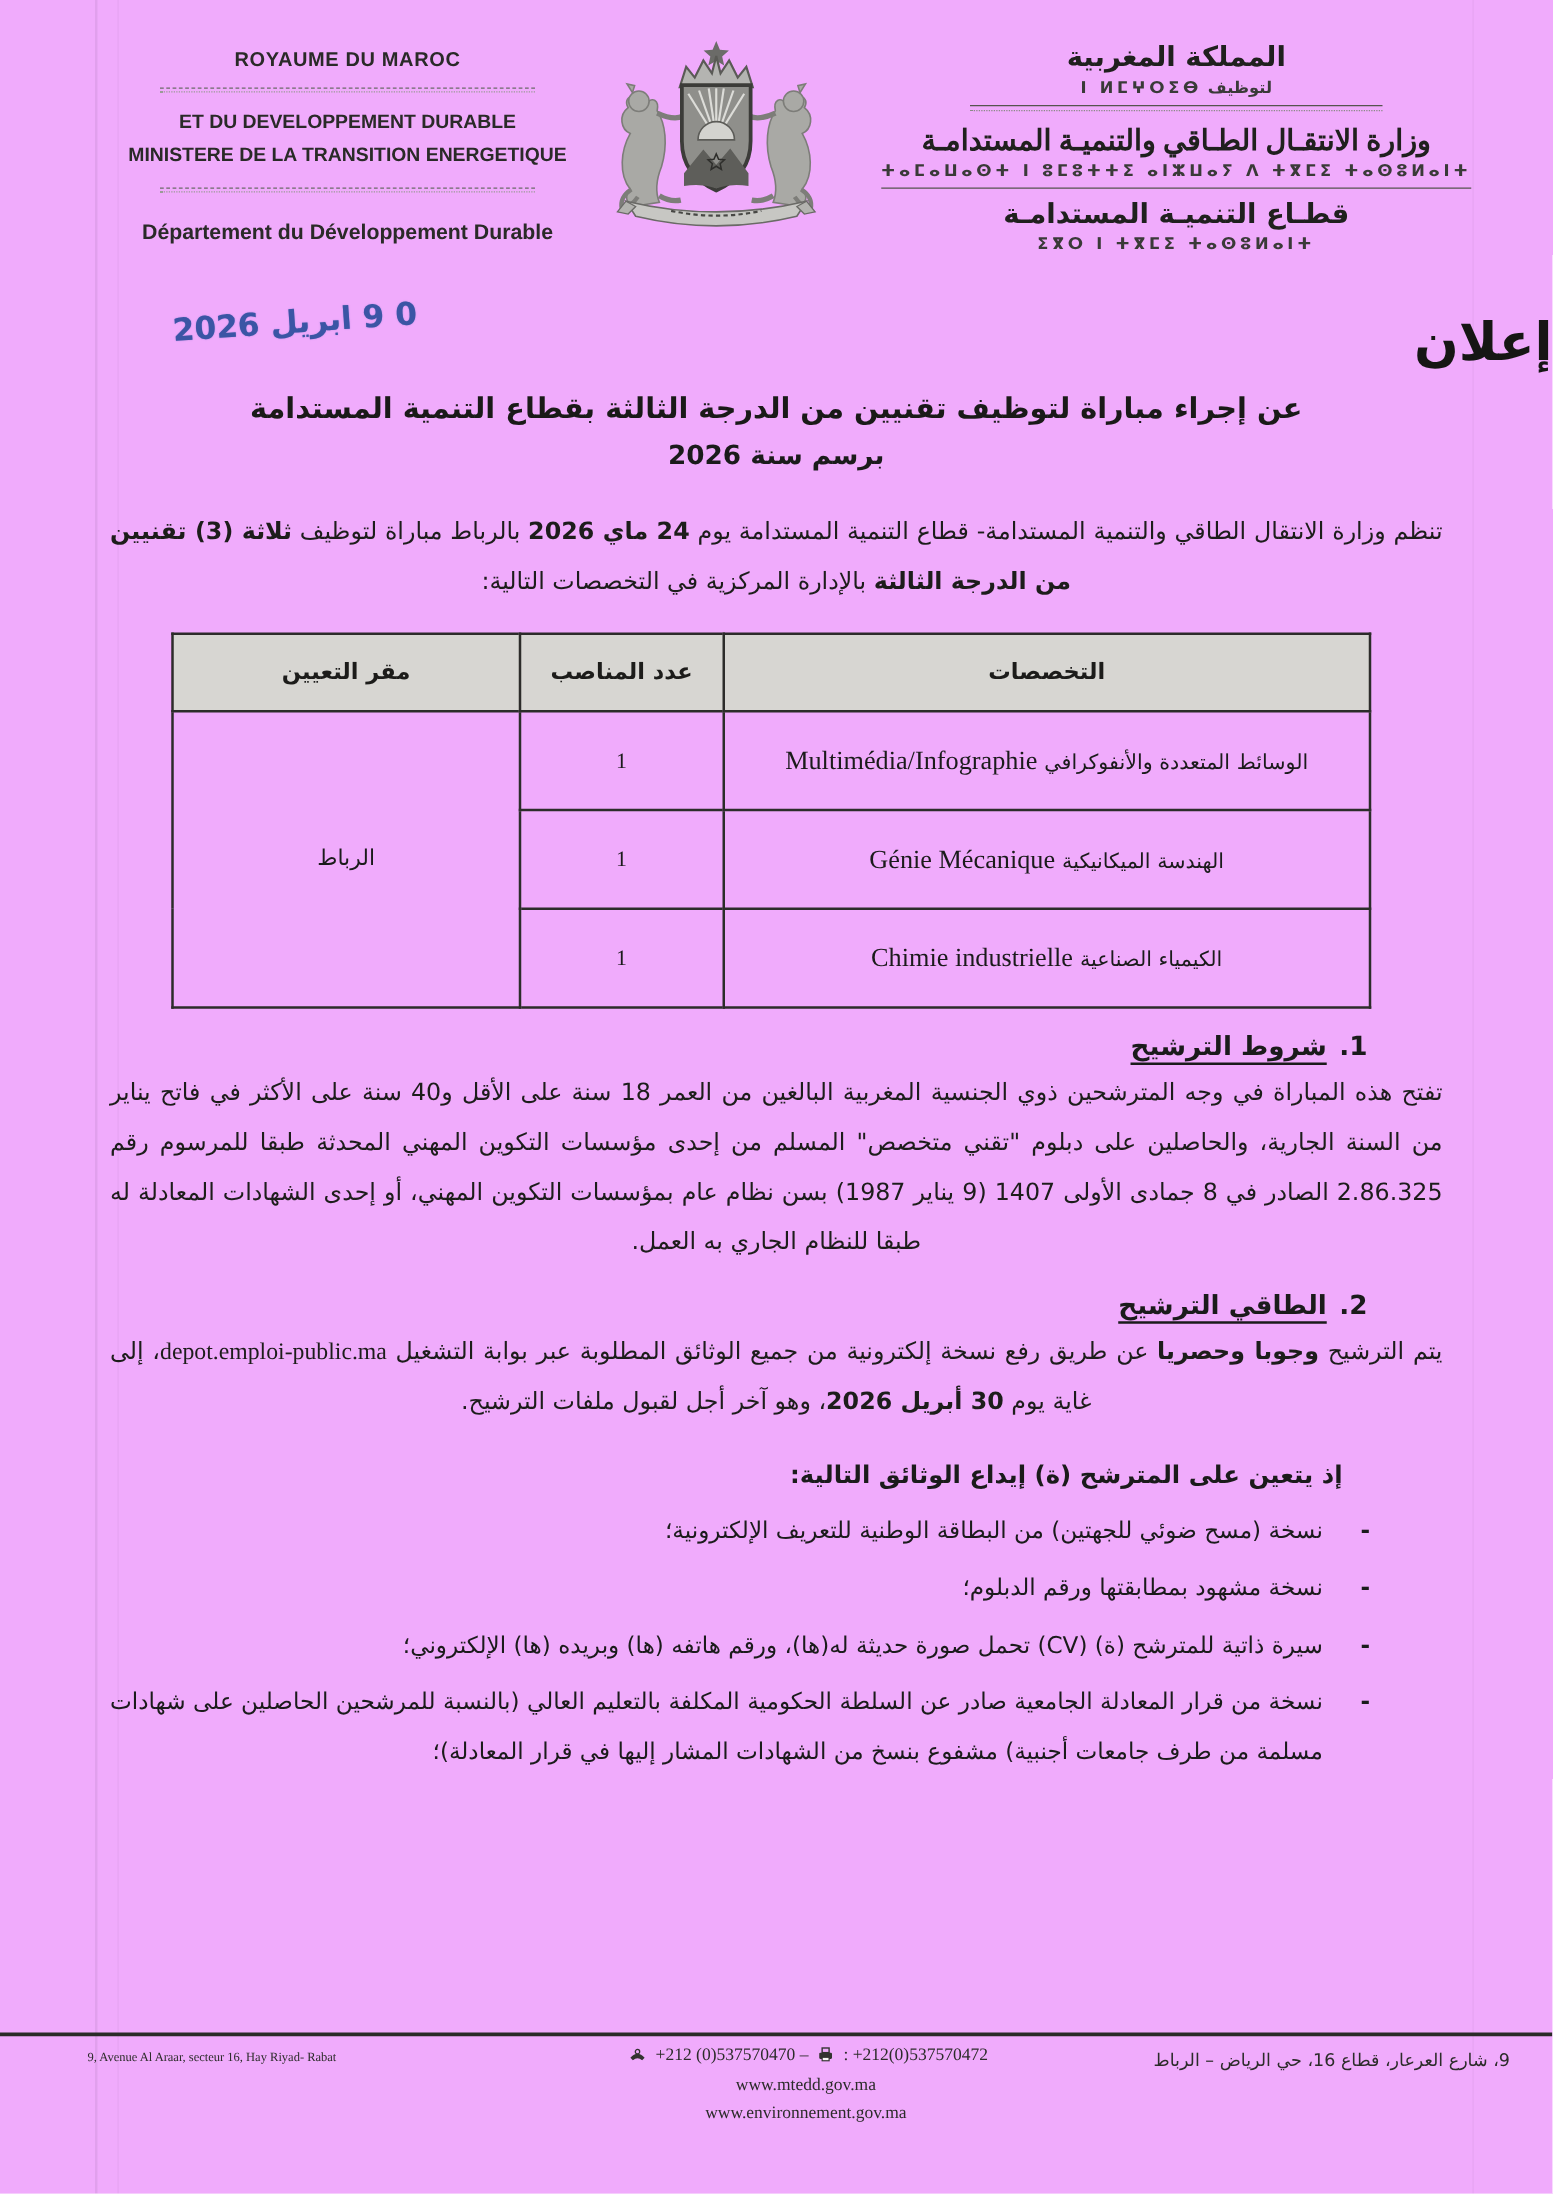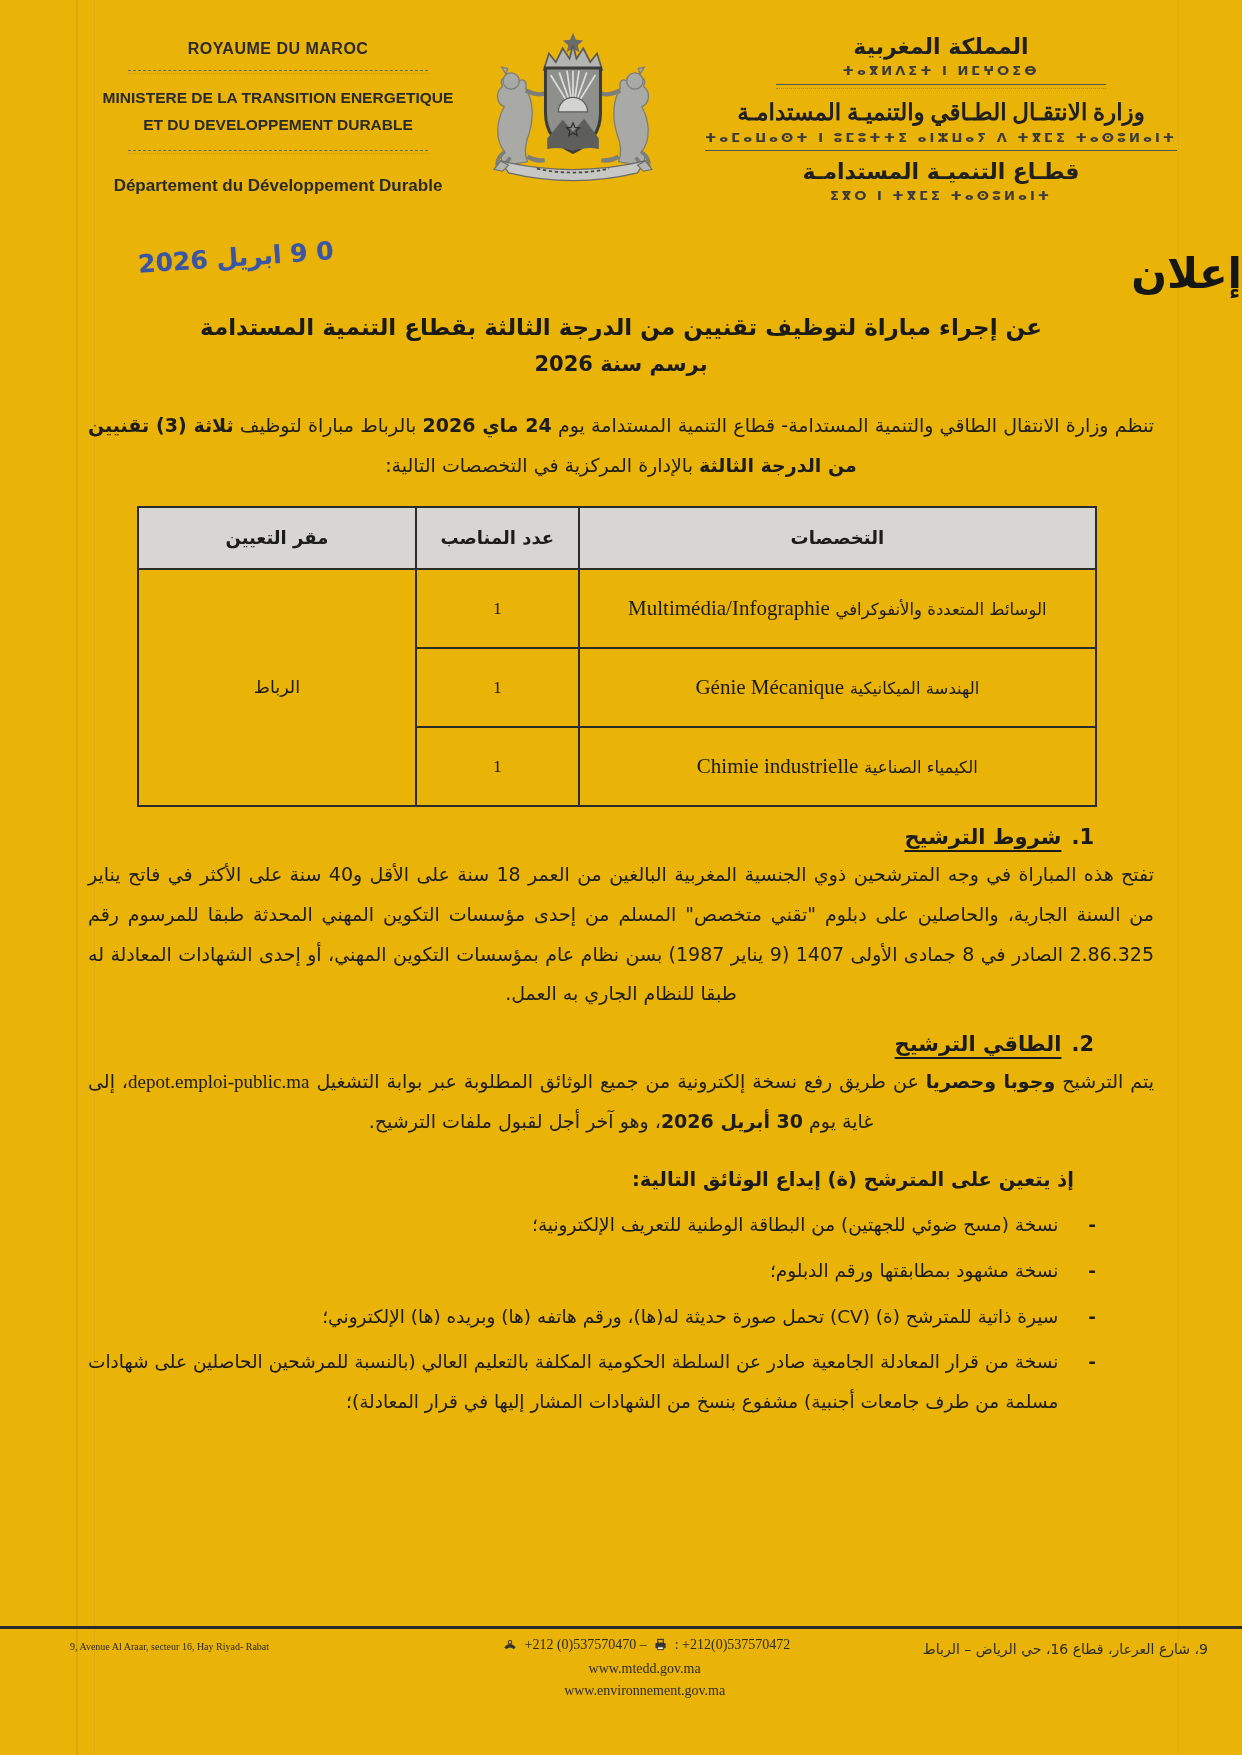--- a/index.html
+++ b/index.html
@@ -1,19 +1,19 @@
 <!DOCTYPE html>
 <html lang="ar"><head>
 <meta charset="utf-8">
 <style>
   html,body{margin:0;padding:0;background:#ffffff;}
   .page{
     position:relative;
     width:1242px;height:1755px;
-    background:#eab308;
+    background:#f0abfc;
     color:#1b1b1b;
     font-family:"DejaVu Sans",sans-serif;
     overflow:hidden;
   }
   .scan-edge{position:absolute;top:0;bottom:0;width:2px;background:rgba(0,0,0,0.06);}
   .scan-edge.e1{left:76px;}
   .scan-edge.e2{left:94px;width:1px;background:rgba(0,0,0,0.04);}
   .scan-edge.e3{left:1178px;width:1px;background:rgba(0,0,0,0.04);}
 
   
@@ -104,22 +104,22 @@
 <div class="page">
 
   <div class="scan-edge e1"></div>
   <div class="scan-edge e2"></div>
   <div class="scan-edge e3"></div>
 
   <header class="hdr">
     <div class="hdr-left">
       <div class="h-country">ROYAUME DU MAROC</div>
       <div class="rule-sm"></div>
+      <div class="h-min">ET DU DEVELOPPEMENT DURABLE</div>
       <div class="h-min">MINISTERE DE LA TRANSITION ENERGETIQUE</div>
-      <div class="h-min">ET DU DEVELOPPEMENT DURABLE</div>
       <div class="rule-sm"></div>
       <div class="h-dept">Département du Développement Durable</div>
     </div>
 
     <div class="hdr-emblem">
       <svg viewBox="0 0 200 178" width="172" height="153" aria-hidden="true">
 
         <path d="M100,1 l3.4,8 8.4,0.8 -6.3,5.6 1.9,8.3 -7.4,-4.5 -7.4,4.5 1.9,-8.3 -6.3,-5.6 8.4,-0.8 z" fill="#6b6b68"></path>
 
         <path d="M66,44 L72,25 L80,35 L88,19 L96,31 L100,15 L104,31 L112,19 L120,35 L128,25 L134,44 Z" fill="#b4b4b1" stroke="#5a5a56" stroke-width="2"></path>
@@ -155,21 +155,21 @@
 
         <path d="M16,150 Q100,170 184,150 L175,164 Q100,182 25,164 Z" fill="#c7c7c3" stroke="#6a6a66" stroke-width="1.5"></path>
         <path d="M16,150 l-8,10 10,2 7,-7 z" fill="#b3b3af" stroke="#6a6a66" stroke-width="1.2"></path>
         <path d="M184,150 l8,10 -10,2 -7,-7 z" fill="#b3b3af" stroke="#6a6a66" stroke-width="1.2"></path>
         <path d="M58,159 Q100,168 142,159" stroke="#474744" stroke-width="2" fill="none" stroke-dasharray="4 3"></path>
       </svg>
     </div>
 
     <div class="hdr-right" dir="rtl">
       <div class="h-ar-big">المملكة المغربية</div>
-      <div class="tifinagh">ⵜⴰⴳⵍⴷⵉⵜ ⵏ ⵍⵎⵖⵔⵉⴱ</div>
+      <div class="tifinagh">لتوظيف ⵏ ⵍⵎⵖⵔⵉⴱ</div>
       <div class="rule-ar"></div>
       <div class="h-ar-big stretch">وزارة الانتقـال الطـاقي والتنميـة المستدامـة</div>
       <div class="tifinagh"><span class="tif-underline">ⵜⴰⵎⴰⵡⴰⵙⵜ ⵏ ⵓⵎⵓⵜⵜⵉ ⴰⵏⵣⵡⴰⵢ ⴷ ⵜⴳⵎⵉ ⵜⴰⵙⵓⵍⴰⵏⵜ</span></div>
       <div class="h-ar-big">قطـاع التنميـة المستدامـة</div>
       <div class="tifinagh">ⵉⴳⵔ ⵏ ⵜⴳⵎⵉ ⵜⴰⵙⵓⵍⴰⵏⵜ</div>
     </div>
   </header>
 
   <div class="stamp" dir="rtl">0 9 ابريل 2026</div>
 

